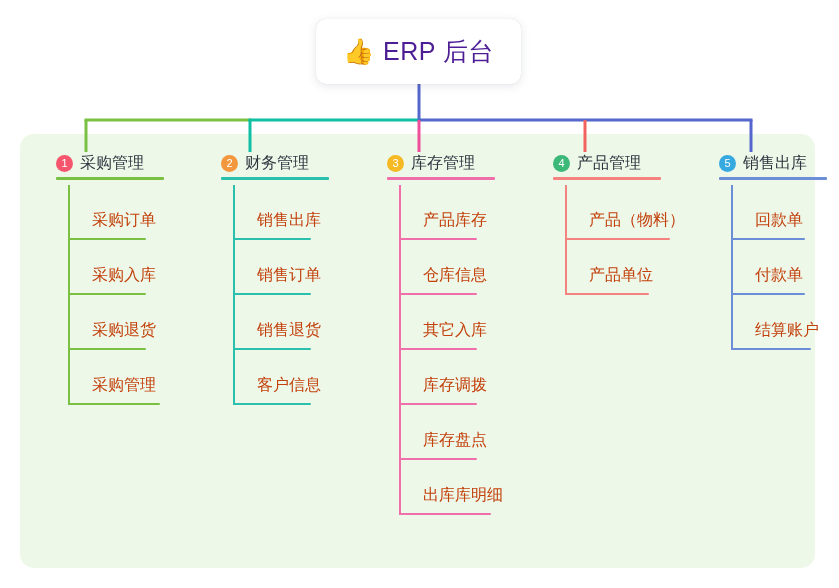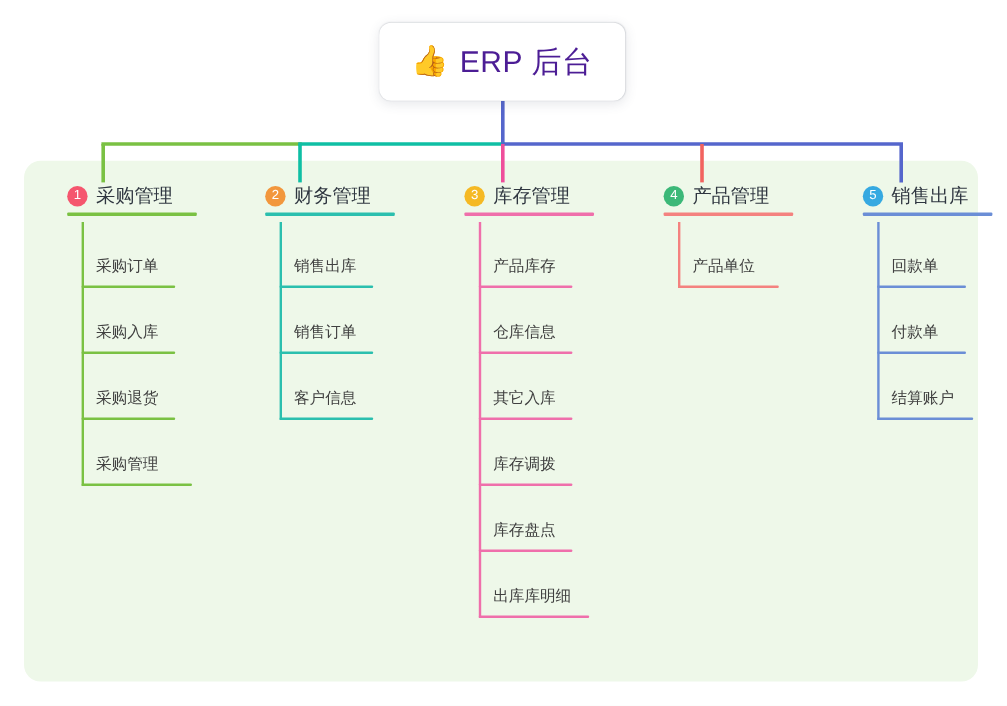--- a/index.html
+++ b/index.html
@@ -121,24 +121,24 @@
     bottom: 0;
     width: 2px;
   }
   .leaf {
     position: relative;
     height: 55px;
     box-sizing: border-box;
   }
   .leaf-label {
     position: absolute;
-    left: 12px;
+    left: 24px;
     bottom: 9px;
-    font-size: 13px;
-    color: #404040;
+    font-size: 16px;
+    color: #c2410c;
     white-space: nowrap;
   }
   .leaf-rule {
     position: absolute;
     left: 0;
     bottom: 0;
     height: 2px;
     border-radius: 1px;
   }
 </style>
@@ -203,20 +203,24 @@
           <span class="spine" style="background: rgb(43, 191, 174);"></span>
           <div class="leaf">
             <span class="leaf-label">销售出库</span>
             <span class="leaf-rule" style="background: rgb(43, 191, 174); width: 78px;"></span>
           </div>
           <div class="leaf">
             <span class="leaf-label">销售订单</span>
             <span class="leaf-rule" style="background: rgb(43, 191, 174); width: 78px;"></span>
           </div>
           <div class="leaf">
+            <span class="leaf-label">销售退货</span>
+            <span class="leaf-rule" style="background: rgb(43, 191, 174); width: 78px;"></span>
+          </div>
+          <div class="leaf">
             <span class="leaf-label">客户信息</span>
             <span class="leaf-rule" style="background: rgb(43, 191, 174); width: 78px;"></span>
           </div>
         </div>
       </div>
       <div class="column" style="left: 369px;">
         <div class="col-head">
           <span class="badge" style="background: rgb(245, 185, 36);">3</span>
           <span class="head-label">库存管理</span>
           <span class="head-rule" style="background: rgb(239, 111, 171); width: 108px;"></span>
@@ -251,20 +255,24 @@
       </div>
       <div class="column" style="left: 535px;">
         <div class="col-head">
           <span class="badge" style="background: rgb(60, 184, 120);">4</span>
           <span class="head-label">产品管理</span>
           <span class="head-rule" style="background: rgb(244, 130, 127); width: 108px;"></span>
         </div>
         <div class="leaves">
           <span class="spine" style="background: rgb(244, 130, 127);"></span>
           <div class="leaf">
+            <span class="leaf-label">产品（物料）</span>
+            <span class="leaf-rule" style="background: rgb(244, 130, 127); width: 105px;"></span>
+          </div>
+          <div class="leaf">
             <span class="leaf-label">产品单位</span>
             <span class="leaf-rule" style="background: rgb(244, 130, 127); width: 84px;"></span>
           </div>
         </div>
       </div>
       <div class="column" style="left: 701px;">
         <div class="col-head">
           <span class="badge" style="background: rgb(54, 169, 225);">5</span>
           <span class="head-label">销售出库</span>
           <span class="head-rule" style="background: rgb(107, 142, 214); width: 108px;"></span>

